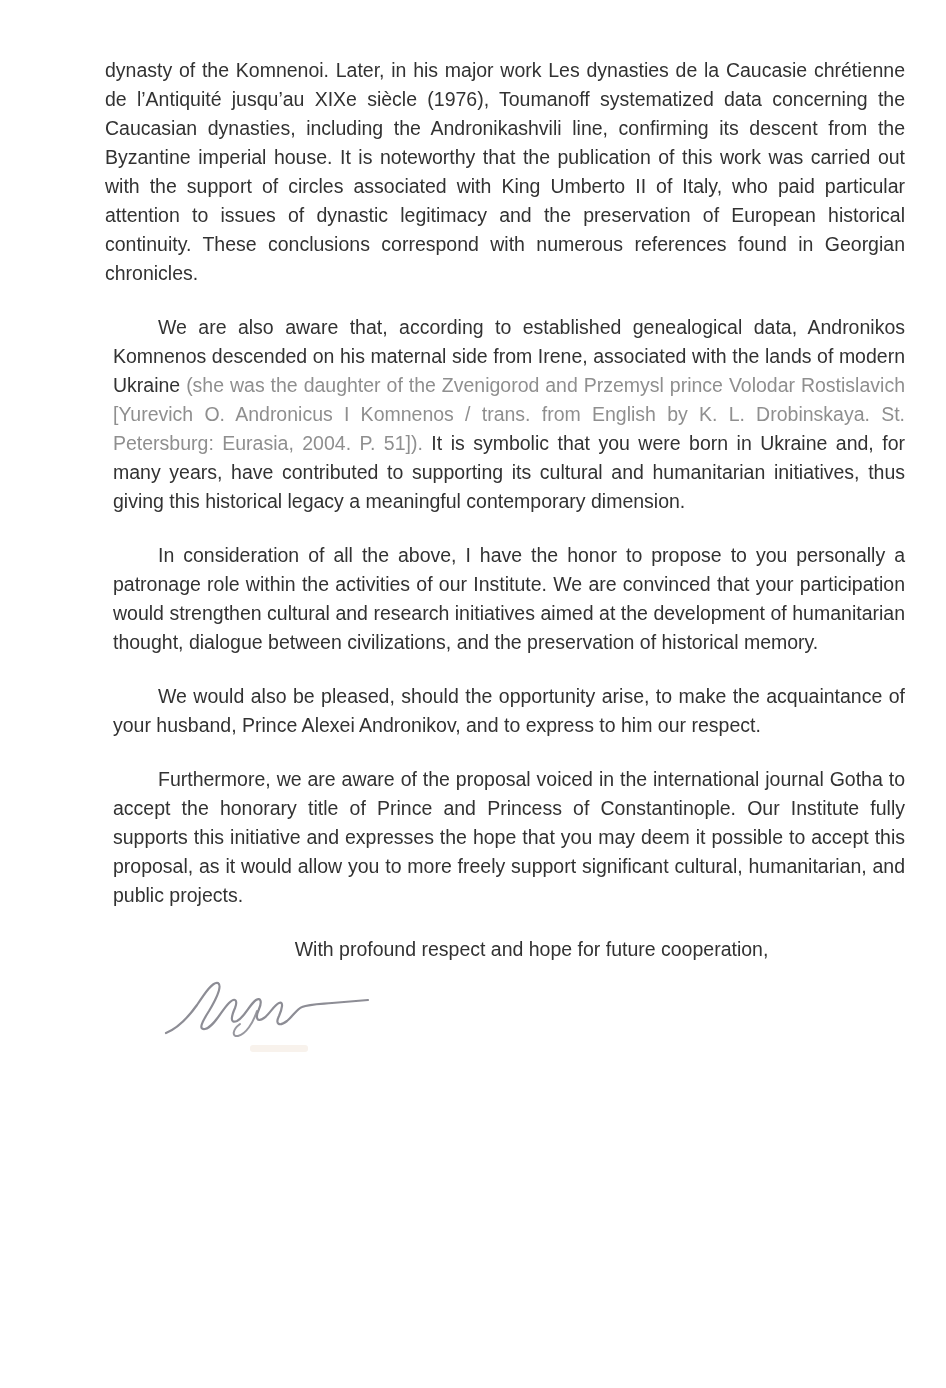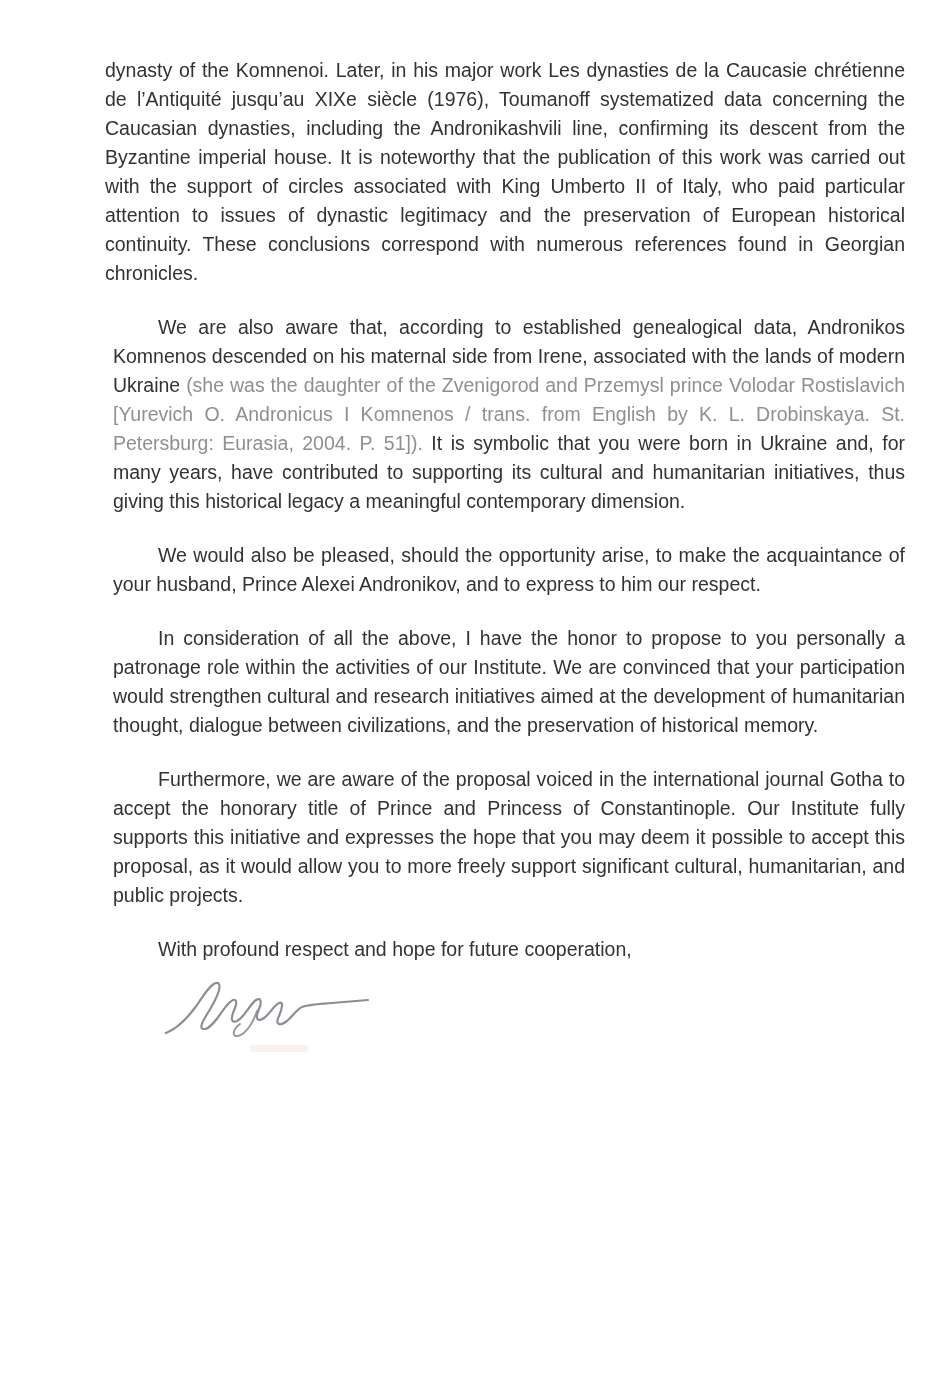--- a/index.html
+++ b/index.html
@@ -20,21 +20,21 @@
   .para {
     margin: 0;
     font-size: 19.5px;
     line-height: 29px;
     text-align: justify;
     color: #323232;
   }
   .para + .para { margin-top: 25px; }
   .indent { text-indent: 45px; margin-left: 8px; }
   .citation { color: #8f8f8f; }
-  .closing { margin-top: 21px; text-align: left; }
+  .closing { margin-top: 21px; text-align: center; }
   .signer-title {
     margin-top: 38px;
     font-style: italic;
   }
   .signer-name {
     margin-top: 0;
     font-style: italic;
     font-weight: bold;
     text-align: left;
     text-indent: 45px;
@@ -57,23 +57,23 @@
 </style>
 </head>
 <body>
 
 <div class="page">
 
   <p class="para">dynasty of the Komnenoi. Later, in his major work Les dynasties de la Caucasie chrétienne de l’Antiquité jusqu’au XIXe siècle (1976), Toumanoff systematized data concerning the Caucasian dynasties, including the Andronikashvili line, confirming its descent from the Byzantine imperial house. It is noteworthy that the publication of this work was carried out with the support of circles associated with King Umberto II of Italy, who paid particular attention to issues of dynastic legitimacy and the preservation of European historical continuity. These conclusions correspond with numerous references found in Georgian chronicles.</p>
 
   <p class="para indent"><span>We are also aware that, according to established genealogical data, Andronikos Komnenos descended on his maternal side from Irene, associated with the lands of modern Ukraine </span><span class="citation">(she was the daughter of the Zvenigorod and Przemysl prince Volodar Rostislavich [Yurevich O. Andronicus I Komnenos / trans. from English by K. L. Drobinskaya. St. Petersburg: Eurasia, 2004. P. 51]).</span><span> It is symbolic that you were born in Ukraine and, for many years, have contributed to supporting its cultural and humanitarian initiatives, thus giving this historical legacy a meaningful contemporary dimension.</span></p>
 
+  <p class="para indent">In consideration of all the above, I have the honor to propose to you personally a patronage role within the activities of our Institute. We are convinced that your participation would strengthen cultural and research initiatives aimed at the development of humanitarian thought, dialogue between civilizations, and the preservation of historical memory.</p>
+
   <p class="para indent">We would also be pleased, should the opportunity arise, to make the acquaintance of your husband, Prince Alexei Andronikov, and to express to him our respect.</p>
-
-  <p class="para indent">In consideration of all the above, I have the honor to propose to you personally a patronage role within the activities of our Institute. We are convinced that your participation would strengthen cultural and research initiatives aimed at the development of humanitarian thought, dialogue between civilizations, and the preservation of historical memory.</p>
 
   <p class="para indent">Furthermore, we are aware of the proposal voiced in the international journal Gotha to accept the honorary title of Prince and Princess of Constantinople. Our Institute fully supports this initiative and expresses the hope that you may deem it possible to accept this proposal, as it would allow you to more freely support significant cultural, humanitarian, and public projects.</p>
 
   <p class="para indent closing">With profound respect and hope for future cooperation,</p>
 
 
 
   <div class="signature-block">
     <svg width="215" height="72" viewBox="0 0 215 72" xmlns="http://www.w3.org/2000/svg">
       <path d="M6,62 C16,58 27,48 37,34 C45,22 53,10 58,12 C63,15 55,30 49,40 C42,51 38,59 45,58 C54,56 61,40 69,32 C75,26 78,29 75,37 C71,46 70,53 77,50 C85,46 89,34 96,29 C101,26 102,31 99,38 C95,47 97,52 104,47 C110,43 114,34 119,32 C124,30 122,38 119,45 C115,53 119,56 127,50 C133,45 137,38 142,36 C149,33 160,33 172,32 L208,29" fill="none" stroke="#8d8d95" stroke-width="2.2" stroke-linecap="round" stroke-linejoin="round"></path>

